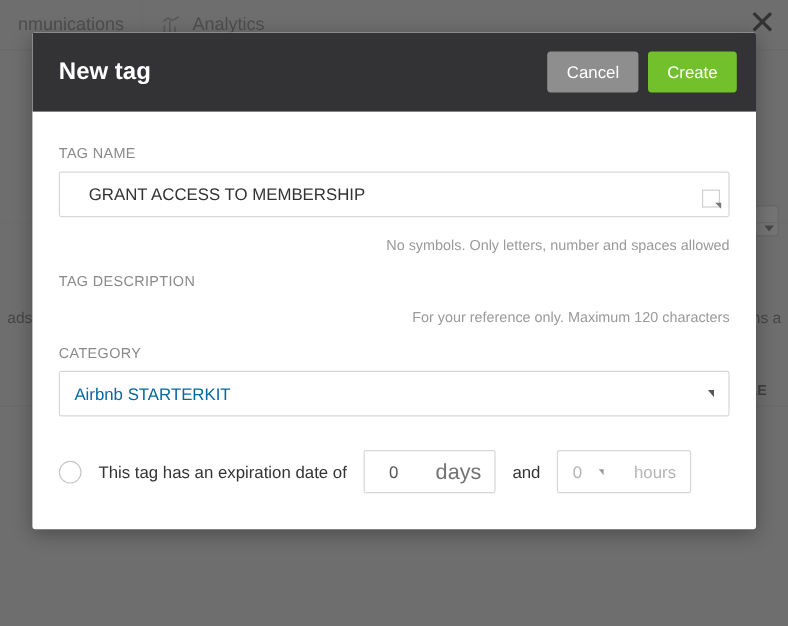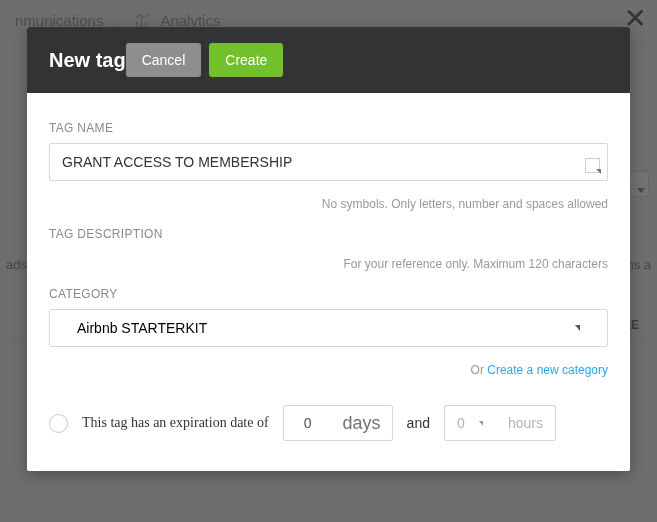--- a/index.html
+++ b/index.html
@@ -18,43 +18,43 @@
   .bg-line{position:absolute;top:338px;left:0;right:0;height:1px;background:#e3e3e3;}
   .bg-line2{position:absolute;top:185px;left:0;right:0;height:1px;background:#e6e6e6;}
   .bg-btn{position:absolute;top:171px;right:8px;width:20px;height:26px;border:1px solid #d9d9d9;background:#fff;border-radius:3px;}
   .bg-btn:after{content:"";position:absolute;right:3px;bottom:3px;width:0;height:0;border-left:4px solid transparent;border-right:4px solid transparent;border-top:5px solid #888;}
 
   
   .scrim{position:absolute;inset:0;background:rgba(30,30,30,0.62);}
 
   
   .modal{position:absolute;top:27px;left:27px;width:603px;background:#fff;border-radius:2px;box-shadow:0 4px 16px rgba(0,0,0,0.3);overflow:hidden;}
-  .modal-head{background:#333335;height:66px;display:flex;align-items:center;padding:0 16px 0 22px;}
+  .modal-head{background:#333335;height:66px;display:flex;align-items:center;justify-content:space-between;padding:0 16px 0 22px;}
   .modal-title{color:#fff;font-size:20px;font-weight:700;}
   .head-actions{display:flex;gap:8px;}
   .btn{border:none;border-radius:3px;font-size:14px;height:34px;padding:4px 16px;cursor:pointer;font-family:inherit;}
   .btn-cancel{background:#8e8e8e;color:#fff;}
   .btn-create{background:#72c02c;color:#fff;}
 
   .modal-body{padding:28px 22px 30px;}
   .field-label{font-size:12px;color:#8a8a8a;letter-spacing:0.3px;margin-bottom:8px;}
-  .minput{width:100%;height:38px;border:1px solid #d7d7d7;border-radius:2px;padding:0 12px;font-size:14px;color:#333;font-family:inherit;outline:none;position:relative;}
+  .minput{width:100%;height:38px;border:1px solid #d7d7d7;border-radius:2px;padding:0 24px;font-size:14px;color:#333;font-family:inherit;outline:none;position:relative;}
   .input-wrap{position:relative;}
   .swatch-btn{position:absolute;right:6px;top:6px;width:26px;height:26px;display:flex;align-items:flex-end;justify-content:flex-end;padding:2px;cursor:pointer;}
   .swatch-btn .sq{width:15px;height:15px;border:1px solid #cfcfcf;background:#fff;}
   .swatch-btn:after{content:"";position:absolute;right:1px;bottom:1px;width:0;height:0;border-left:5px solid transparent;border-top:5px solid #777;}
   .hint{font-size:12px;color:#9a9a9a;text-align:right;margin-top:16px;margin-bottom:16px;}
   .hint a{color:#2fa4e7;text-decoration:none;}
 
-  .select{width:100%;height:38px;border:1px solid #d7d7d7;border-radius:2px;padding:0 27px;font-size:14px;color:#000000;display:flex;align-items:center;justify-content:space-between;cursor:pointer;}
+  .select{width:100%;height:38px;border:1px solid #d7d7d7;border-radius:2px;padding:0 12px;font-size:14px;color:#0369a1;display:flex;align-items:center;justify-content:space-between;cursor:pointer;}
   .select .tri{width:0;height:0;border-left:5px solid transparent;border-top:6px solid #555;}
 
   .exp-row{display:flex;align-items:center;gap:14px;margin-top:28px;}
   .radio{width:19px;height:19px;border:1.5px solid #c8c8c8;border-radius:50%;flex:none;cursor:pointer;}
-  .exp-text{font-size:14px;color:#333;font-family:Liberation Serif, serif;}
+  .exp-text{font-size:14px;color:#333;}
   .num-box,.hours-box{height:36px;border:1px solid #d7d7d7;border-radius:2px;display:flex;align-items:center;}
   .num-box{width:110px;}
   .num-box input{border:none;width:48px;text-align:center;font-size:14px;font-family:inherit;outline:none;color:#555;background:transparent;}
   .num-box .unit{flex:1;text-align:center;font-size:18px;color:#737373;}
   .and{font-size:14px;color:#333;}
   .hours-box{width:112px;justify-content:space-between;padding:0 12px;color:#b4b4b4;font-size:14px;cursor:pointer;}
   .hours-box .tri2{width:0;height:0;border-left:4px solid transparent;border-top:5px solid #999;margin-left:4px;}
   .hours-box .left{display:flex;align-items:center;gap:10px;}
 </style>
 </head>
@@ -113,23 +113,20 @@
     <div class="hint">No symbols. Only letters, number and spaces allowed</div>
 
     <div class="field-label">TAG DESCRIPTION</div>
     <div class="hint">For your reference only. Maximum 120 characters</div>
 
     <div class="field-label">CATEGORY</div>
     <div class="select">
       <span>Airbnb STARTERKIT</span>
       <span class="tri"></span>
     </div>
-    <div class="hint">
-      <span>Or </span><a href="#">Create a new category</a>
-    </div>
 
     <div class="exp-row">
       <div class="radio"></div>
       <span class="exp-text">This tag has an expiration date of</span>
       <div class="num-box">
         <input type="text" value="0" style="">
         <span class="unit">days</span>
       </div>
       <span class="and">and</span>
       <div class="hours-box">

